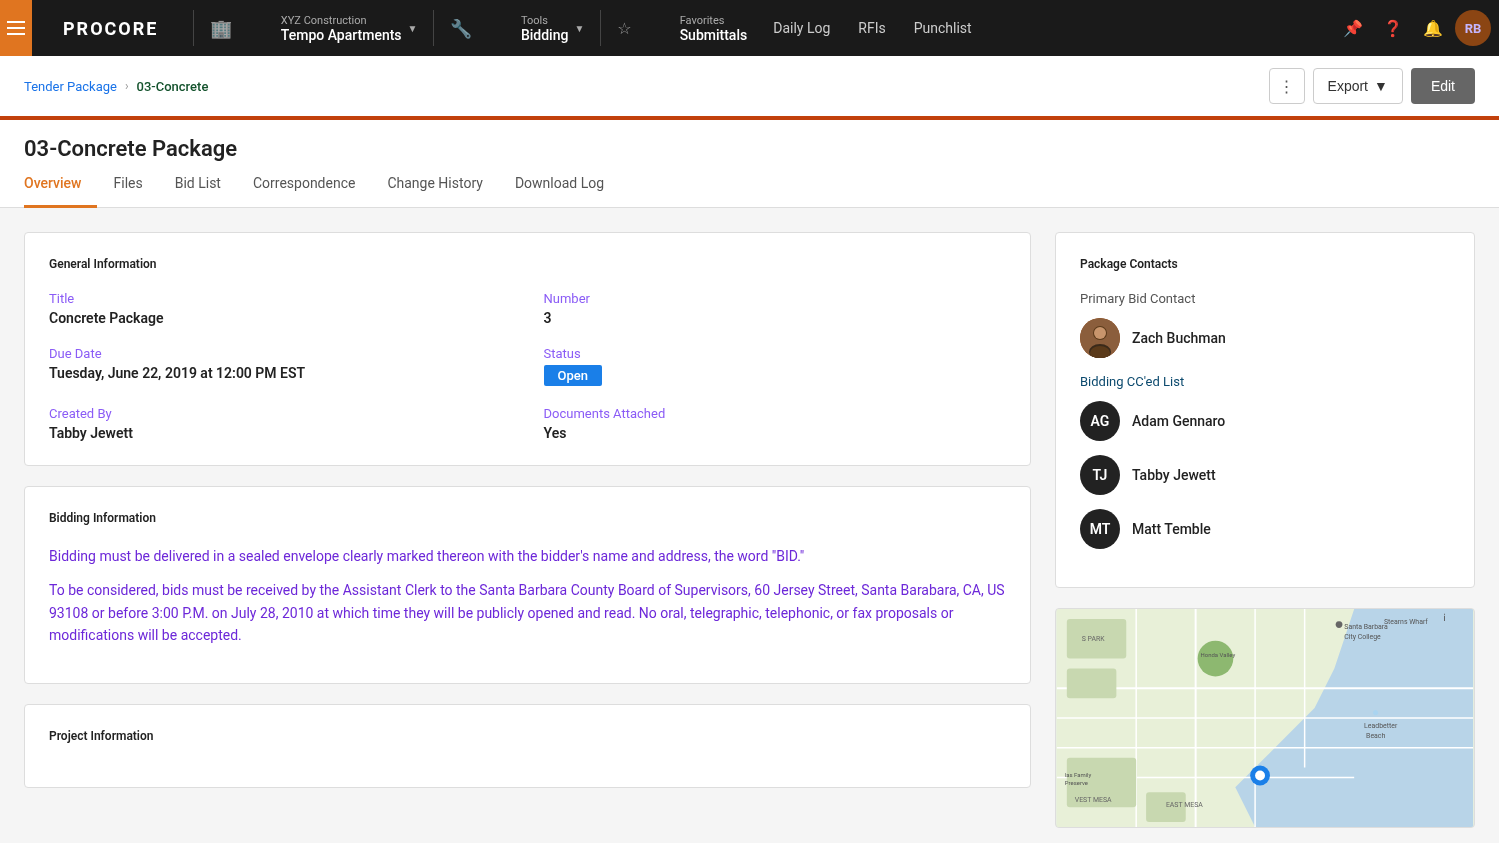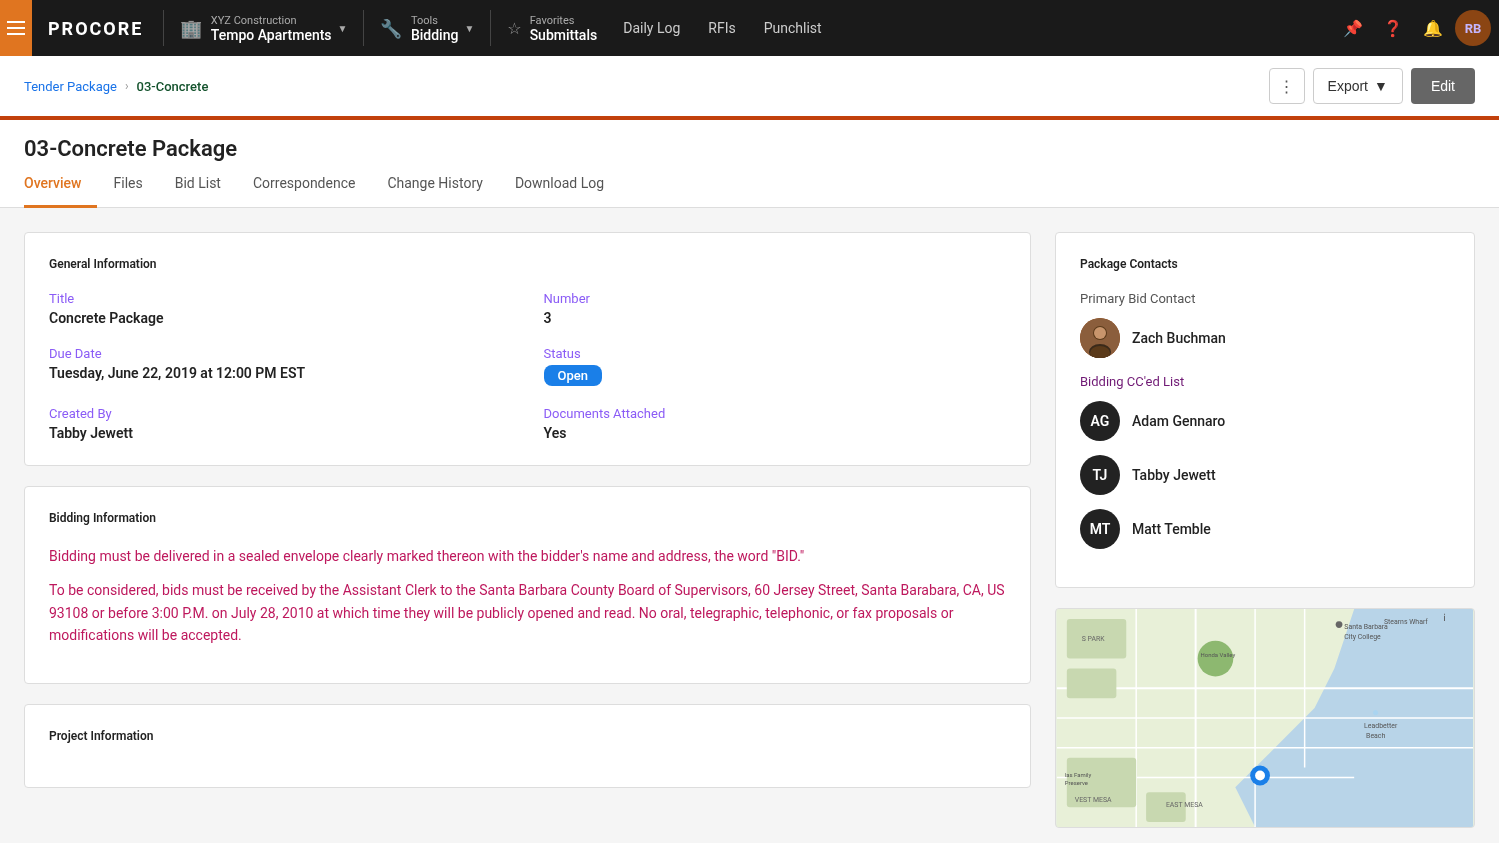--- a/index.html
+++ b/index.html
@@ -6,25 +6,25 @@
     body { font-family: -apple-system, BlinkMacSystemFont, 'Segoe UI', Roboto, sans-serif; font-size: 14px; background: #f5f5f5; color: #333; }
 
     
     .top-nav {
       display: flex; align-items: center; background: #1a1a1a; height: 56px; padding: 0; position: relative;
     }
     .nav-orange-bar {
       width: 32px; height: 56px; background: #e07520; display: flex; align-items: center; justify-content: center; cursor: pointer; flex-shrink: 0;
     }
     .nav-orange-bar svg { fill: white; }
-    .nav-logo { padding: 0 16px; display: flex; align-items: flex-end; }
+    .nav-logo { padding: 0 31px; display: flex; align-items: flex-end; }
     .nav-divider { width: 1px; height: 36px; background: #444; margin: 0 4px; }
     .nav-section { display: flex; align-items: center; padding: 0 12px; cursor: pointer; height: 56px; color: #ccc; }
     .nav-section .section-icon { margin-right: 8px; opacity: 0.7; }
-    .nav-section-content { display: flex; flex-direction: column; }
+    .nav-section-content { display: flex; flex-direction: column; margin-left: 40px; }
     .nav-section-sub { font-size: 11px; color: #aaa; }
     .nav-section-main { font-size: 14px; color: white; font-weight: 500; }
     .nav-section-arrow { margin-left: 6px; font-size: 10px; color: #aaa; }
     .nav-link { color: #ccc; padding: 0 14px; height: 56px; display: flex; align-items: center; font-size: 14px; cursor: pointer; }
     .nav-spacer { flex: 1; }
     .nav-icons { display: flex; align-items: center; gap: 4px; padding-right: 8px; }
     .nav-icon-btn { width: 36px; height: 36px; border-radius: 50%; display: flex; align-items: center; justify-content: center; color: #ccc; cursor: pointer; font-size: 16px; }
     .nav-avatar { width: 36px; height: 36px; border-radius: 50%; background: #8B4513; color: #c4b5fd; display: flex; align-items: center; justify-content: center; font-size: 13px; font-weight: bold; cursor: pointer; }
 
     
@@ -56,36 +56,36 @@
     
     .card { background: white; border-radius: 4px; border: 1px solid #ddd; padding: 24px; }
     .card-title { font-size: 12px; font-weight: 600; color: #222; margin-bottom: 20px; }
 
     
     .info-grid { display: grid; grid-template-columns: 1fr 1fr; gap: 20px 32px; }
     .info-label { font-size: 13px; color: #8b5cf6; margin-bottom: 4px; }
     .info-value { font-size: 14px; font-weight: 600; color: #222; }
 
     
-    .status-open { display: inline-block; background: #1a7fe8; color: white; border-radius: 8px; padding: 3px 14px; font-size: 13px; font-weight: 500; }
+    .status-open { display: inline-block; background: #1a7fe8; color: white; border-radius: 2px; padding: 3px 14px; font-size: 13px; font-weight: 500; }
 
     
     .contacts-section-label { font-size: 13px; color: #555; margin-bottom: 12px; margin-top: 4px; }
     .contact-row { display: flex; align-items: center; gap: 12px; margin-bottom: 14px; }
     .contact-avatar-img { width: 40px; height: 40px; border-radius: 50%; background: #8B4513; overflow: hidden; display: flex; align-items: center; justify-content: center; }
     .contact-avatar-initials { width: 40px; height: 40px; border-radius: 50%; background: #222; color: white; display: flex; align-items: center; justify-content: center; font-size: 14px; font-weight: 600; }
     .contact-name { font-size: 14px; font-weight: 500; color: #222; }
-    .cc-section-label { font-size: 13px; color: #701a75; margin-bottom: 12px; margin-top: 16px; }
+    .cc-section-label { font-size: 13px; color: #0c4a6e; margin-bottom: 12px; margin-top: 16px; }
 
     
     .map-container { border-radius: 4px; overflow: hidden; height: 220px; position: relative; background: #e8f0e0; border: 1px solid #ddd; }
     .map-svg { width: 100%; height: 100%; }
 
     
-    .bidding-text { font-size: 14px; color: #be185d; line-height: 1.6; }
+    .bidding-text { font-size: 14px; color: #6d28d9; line-height: 1.6; }
     .bidding-text p { margin-bottom: 12px; }
 
     
   </style>
 </head>
 <body>
 
 <nav class="top-nav">
   <div class="nav-orange-bar">
     <svg width="18" height="14" viewBox="0 0 18 14">

